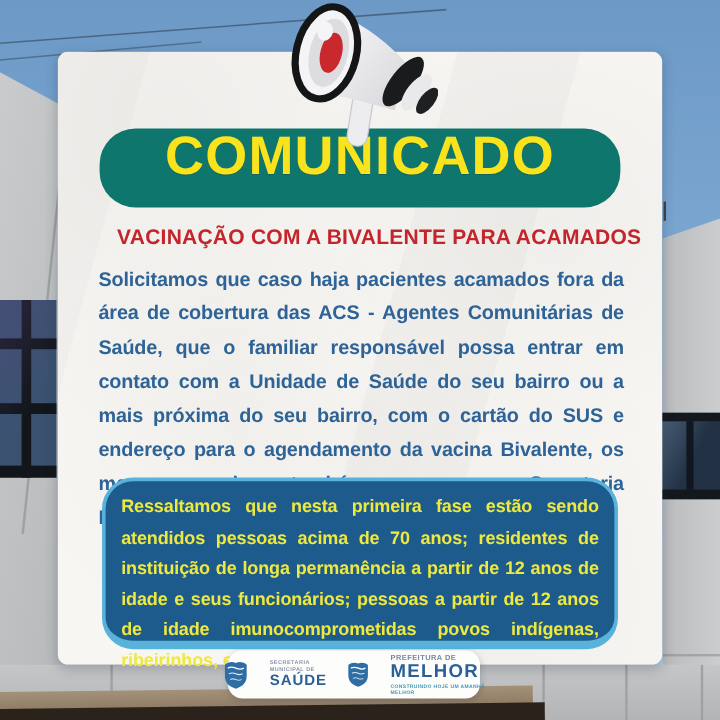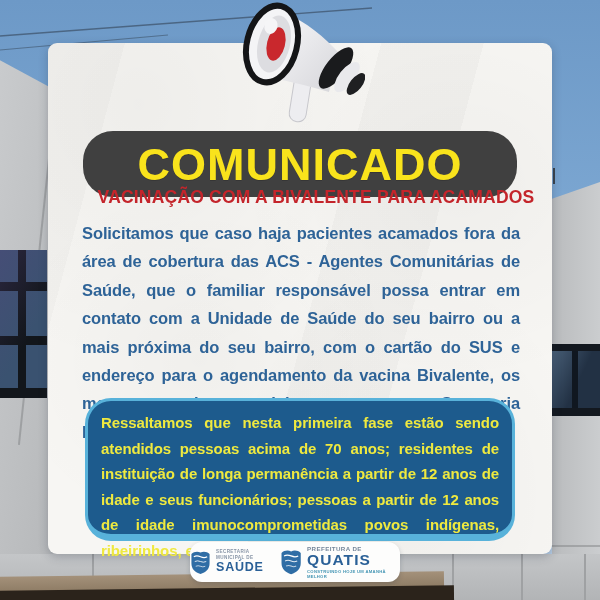--- a/index.html
+++ b/index.html
@@ -57,21 +57,21 @@
     background-image:
       radial-gradient(ellipse at 18% 12%, rgba(0,0,0,.035), transparent 42%),
       radial-gradient(ellipse at 82% 28%, rgba(0,0,0,.03), transparent 38%),
       radial-gradient(ellipse at 30% 62%, rgba(0,0,0,.028), transparent 40%),
       radial-gradient(ellipse at 72% 88%, rgba(0,0,0,.032), transparent 36%),
       linear-gradient(105deg, rgba(0,0,0,.018) 0 12%, transparent 12% 52%, rgba(0,0,0,.022) 52% 68%, transparent 68%);
     box-shadow:0 3px 10px rgba(30,40,55,.25); }
 
   
   .banner { position:absolute; left:83px; top:107px; width:434px; height:66px; z-index:3;
-    background:#404040; border-radius:30px; display:flex; align-items:center; justify-content:center;margin-top:24px; }
+    background:#0f766e; border-radius:30px; display:flex; justify-content:center; }
   .banner-text { color:#f9e31c; font-size:45px; font-weight:900; letter-spacing:1px; line-height:1;
     text-shadow:0 1px 0 rgba(0,0,0,.15); }
 
   
   .heading { position:absolute; left:76px; top:187px; width:480px; z-index:3; text-align:center;
     color:#c4252b; font-size:17.5px; font-weight:800; letter-spacing:0.2px; }
   .body-text { position:absolute; left:82px; top:219px; width:438px; z-index:3;
     color:#2e6397; font-size:16.5px; font-weight:700; line-height:28.4px;
     text-align:justify; letter-spacing:-0.1px; }
 
@@ -79,21 +79,21 @@
   .hl-box { position:absolute; left:85px; top:398px; width:430px; height:143px; z-index:3;
     background:#1d5b8d; border:3px solid #58b2da; border-bottom-width:7px; border-radius:26px;
     padding:9px 13px 6px 13px; }
   .hl-text { color:#efe93f; font-size:15px; font-weight:700; line-height:25.5px;
     text-align:justify; letter-spacing:-0.1px; }
 
   
   .logo-bar { position:absolute; left:190px; top:542px; width:210px; height:40px; z-index:4;
     background:#fdfdfc; border-radius:12px; display:flex; align-items:center; justify-content:center;
     gap:16px; box-shadow:0 2px 5px rgba(30,40,55,.2); }
-  .logo { display:flex; align-items:center; gap:5px; }
+  .logo { display:flex; align-items:center; gap:18px; }
   .logo-col { display:flex; flex-direction:column; justify-content:center; }
   .logo-small   { font-size:4.6px; font-weight:600; color:#8794a6; letter-spacing:.4px; line-height:1.25; }
   .logo-small2  { font-size:6.2px; font-weight:600; color:#76879b; letter-spacing:.4px; line-height:1.2; }
   .logo-name-saude  { font-size:12.5px; font-weight:800; color:#2a6097; letter-spacing:.8px; line-height:1.1; margin-top:1px; }
   .logo-name-quatis { font-size:15.5px; font-weight:900; color:#2a6097; letter-spacing:1.1px; line-height:1.05; }
   .logo-tagline { font-size:4.2px; font-weight:600; color:#4596b4; letter-spacing:.3px; margin-top:1px; }
 
   
   .megaphone { position:absolute; left:237px; top:-4px; width:128px; height:134px; z-index:6; }
 </style>
@@ -146,21 +146,21 @@
     </div>
     <div class="logo">
       <svg width="24" height="29" viewBox="0 0 22 27">
         <path d="M1.5,5 C4,2.5 8,2 11,3.5 C14,2 18,2.5 20.5,5 L20.5,15 C20.5,21 16.5,24.5 11,26 C5.5,24.5 1.5,21 1.5,15 Z" fill="#2f6da5"></path>
         <path d="M4,8 Q7,6.3 11,8 Q15,9.7 18,8" stroke="#ffffff" stroke-width="1.2" fill="none"></path>
         <path d="M5,13 Q8,11.6 11,13 Q14,14.4 17,13" stroke="#ffffff" stroke-width="1" fill="none" opacity=".85"></path>
         <path d="M6,18 Q8.5,16.8 11,18 Q13.5,19.2 16,18" stroke="#ffffff" stroke-width="1" fill="none" opacity=".7"></path>
       </svg>
       <div class="logo-col">
         <span class="logo-small2">PREFEITURA DE</span>
-        <span class="logo-name-quatis">QUATIS</span>
+        <span class="logo-name-quatis">MELHOR</span>
         <span class="logo-tagline">CONSTRUINDO HOJE UM AMANHÃ MELHOR</span>
       </div>
     </div>
   </div>
 
   <svg class="megaphone" viewBox="0 0 128 134">
     <defs>
       <linearGradient id="coneGrad" x1="0" y1="0" x2="1" y2="1">
         <stop offset="0" stop-color="#fbfbfd"></stop>
         <stop offset="1" stop-color="#d6d6da"></stop>

